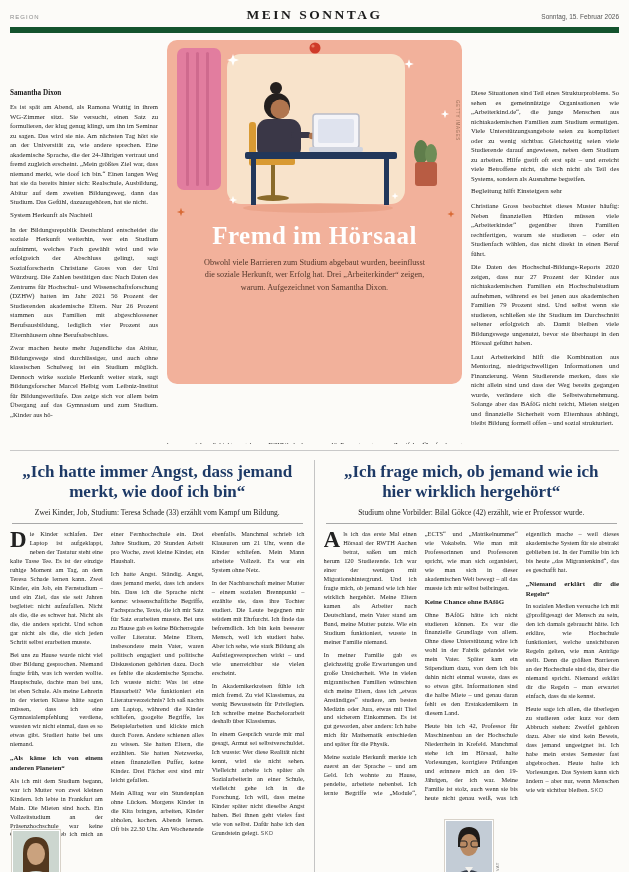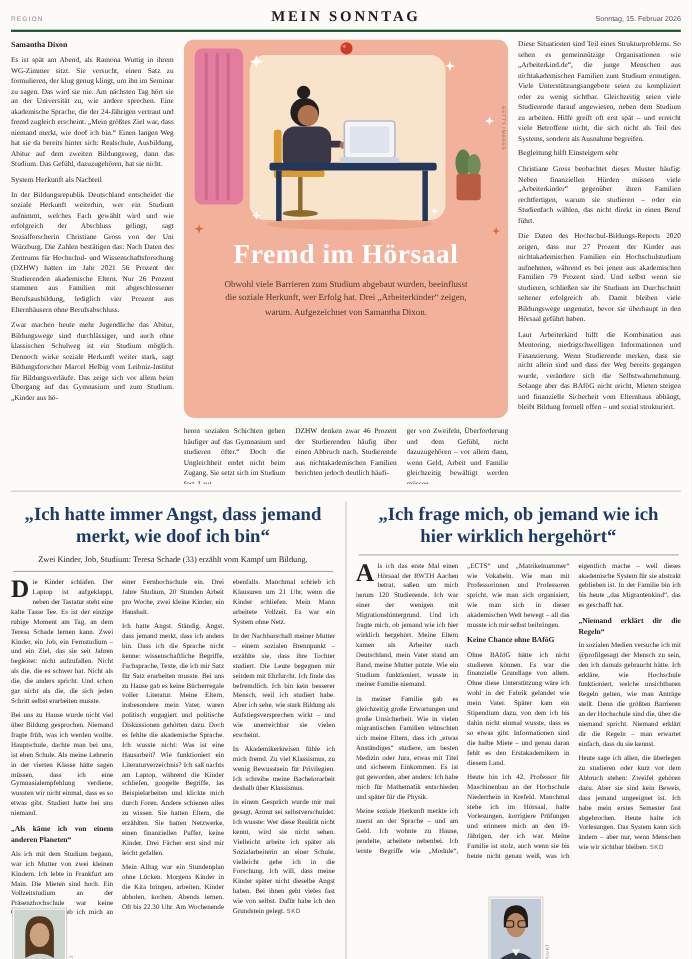--- a/index.html
+++ b/index.html
@@ -3,27 +3,27 @@
 <meta charset="utf-8">
 <style>
   html,body{margin:0;padding:0;background:#d8d5d0;}
   .page{
     width:629px;height:872px;margin:0 auto;position:relative;overflow:hidden;
     background:#fcfbf8;color:#1c1c1c;box-sizing:border-box;padding:0 10px;
     font-family:"Liberation Serif","DejaVu Serif",serif;
   }
   
   .masthead{display:flex;align-items:baseline;justify-content:space-between;
-    padding-top:7px;border-bottom:2px solid #14532d;padding-bottom:4px;}
+    padding-top:7px;border-bottom:6px solid #14532d;padding-bottom:4px;}
   .kicker{font-family:"Liberation Sans",sans-serif;font-size:6px;letter-spacing:1px;color:#8a8a8a;text-transform:uppercase;width:120px;}
   .paper-title{font-size:13.5px;font-weight:bold;letter-spacing:2.5px;margin:0;text-align:center;flex:1;}
   .issue-date{font-family:"Liberation Sans",sans-serif;font-size:6.5px;color:#555;width:120px;text-align:right;}
   
   .top{display:grid;grid-template-columns:148px 1fr 148px;column-gap:9px;padding-top:7px;height:404px;}
-  .txtcol{font-size:6.7px;line-height:1.42;text-align:justify;hyphens:auto;overflow:hidden;height:100%;}
+  .txtcol{font-size:6.7px;line-height:1.42;text-align:justify;hyphens:auto;overflow:hidden;height:100%;margin-top:48px;}
   .txtcol p{margin:0 0 4px;}
   .byline{font-weight:bold;font-size:7.2px;margin:0 0 4px;}
   .subhead{font-weight:normal;font-size:7px;margin:3px 0 2px;text-align:left;}
   .centercol{display:flex;flex-direction:column;overflow:hidden;}
   .card{position:relative;height:344px;background:#f2b19b;border-radius:10px;overflow:hidden;text-align:center;flex:none;}
   .hero{display:block;width:100%;height:182px;}
   .feature-title{font-size:25px;font-weight:bold;color:#ffffff;margin-top:0;letter-spacing:.5px;}
   .feature-deck{font-size:8.2px;color:#54382b;width:76%;margin:7px auto 16px;line-height:1.5;}
   .vcred{position:absolute;right:2px;top:60px;writing-mode:vertical-rl;font-family:"Liberation Sans",sans-serif;
     font-size:4.5px;color:#9a6f58;letter-spacing:.6px;}
@@ -179,20 +179,21 @@
           <path d="M10 22 Q10 6 23 6 Q36 6 36 22 L36 44 Q30 40 23 40 Q16 40 10 44 Z" fill="#53381f"></path>
           <ellipse cx="23" cy="23" rx="9" ry="11" fill="#caa27e"></ellipse>
           <path d="M6 58 Q23 42 40 58 Z" fill="#efe9df"></path>
         </svg>
         <figcaption class="pcred">PRIVAT</figcaption>
       </figure>
     </article>
 
     <article class="interview right">
       <h2 class="ihead">„Ich frage mich, ob jemand wie ich hier wirklich hergehört“</h2>
+      <p class="ideck">Studium ohne Vorbilder: Bilal Gökce (42) erzählt, wie er Professor wurde.</p>
       <hr class="irule">
       <div class="ibody">
         <p class="lead">Als ich das erste Mal einen Hörsaal der RWTH Aachen betrat, saßen um mich herum 120 Studierende. Ich war einer der wenigen mit Migrationshintergrund. Und ich fragte mich, ob jemand wie ich hier wirklich hergehört. Meine Eltern kamen als Arbeiter nach Deutschland, mein Vater stand am Band, meine Mutter putzte. Wie ein Studium funktioniert, wusste in meiner Familie niemand.</p>
         <p>In meiner Familie gab es gleichzeitig große Erwartungen und große Unsicherheit. Wie in vielen migrantischen Familien wünschten sich meine Eltern, dass ich „etwas Anständiges“ studiere, am besten Medizin oder Jura, etwas mit Titel und sicherem Einkommen. Es ist gut geworden, aber anders: Ich habe mich für Mathematik entschieden und später für die Physik.</p>
         <p>Meine soziale Herkunft merkte ich zuerst an der Sprache – und am Geld. Ich wohnte zu Hause, pendelte, arbeitete nebenbei. Ich lernte Begriffe wie „Module“, „ECTS“ und „Matrikelnummer“ wie Vokabeln. Wie man mit Professorinnen und Professoren spricht, wie man sich organisiert, wie man sich in dieser akademischen Welt bewegt – all das musste ich mir selbst beibringen.</p>
         <p class="isub">Keine Chance ohne BAföG</p>
         <p>Ohne BAföG hätte ich nicht studieren können. Es war die finanzielle Grundlage von allem. Ohne diese Unterstützung wäre ich wohl in der Fabrik gelandet wie mein Vater. Später kam ein Stipendium dazu, von dem ich bis dahin nicht einmal wusste, dass es so etwas gibt. Informationen sind die halbe Miete – und genau daran fehlt es den Erstakademikern in diesem Land.</p>
         <p>Heute bin ich 42, Professor für Maschinenbau an der Hochschule Niederrhein in Krefeld. Manchmal stehe ich im Hörsaal, halte Vorlesungen, korrigiere Prüfungen und erinnere mich an den 19-Jährigen, der ich war. Meine Familie ist stolz, auch wenn sie bis heute nicht genau weiß, was ich eigentlich mache – weil dieses akademische System für sie abstrakt geblieben ist. In der Familie bin ich bis heute „das Migrantenkind“, das es geschafft hat.</p>
         <p class="isub">„Niemand erklärt dir die Regeln“</p>
         <p>In sozialen Medien versuche ich mit @profilgesagt der Mensch zu sein, den ich damals gebraucht hätte. Ich erkläre, wie Hochschule funktioniert, welche unsichtbaren Regeln gelten, wie man Anträge stellt. Denn die größten Barrieren an der Hochschule sind die, über die niemand spricht. Niemand erklärt dir die Regeln – man erwartet einfach, dass du sie kennst.</p>

